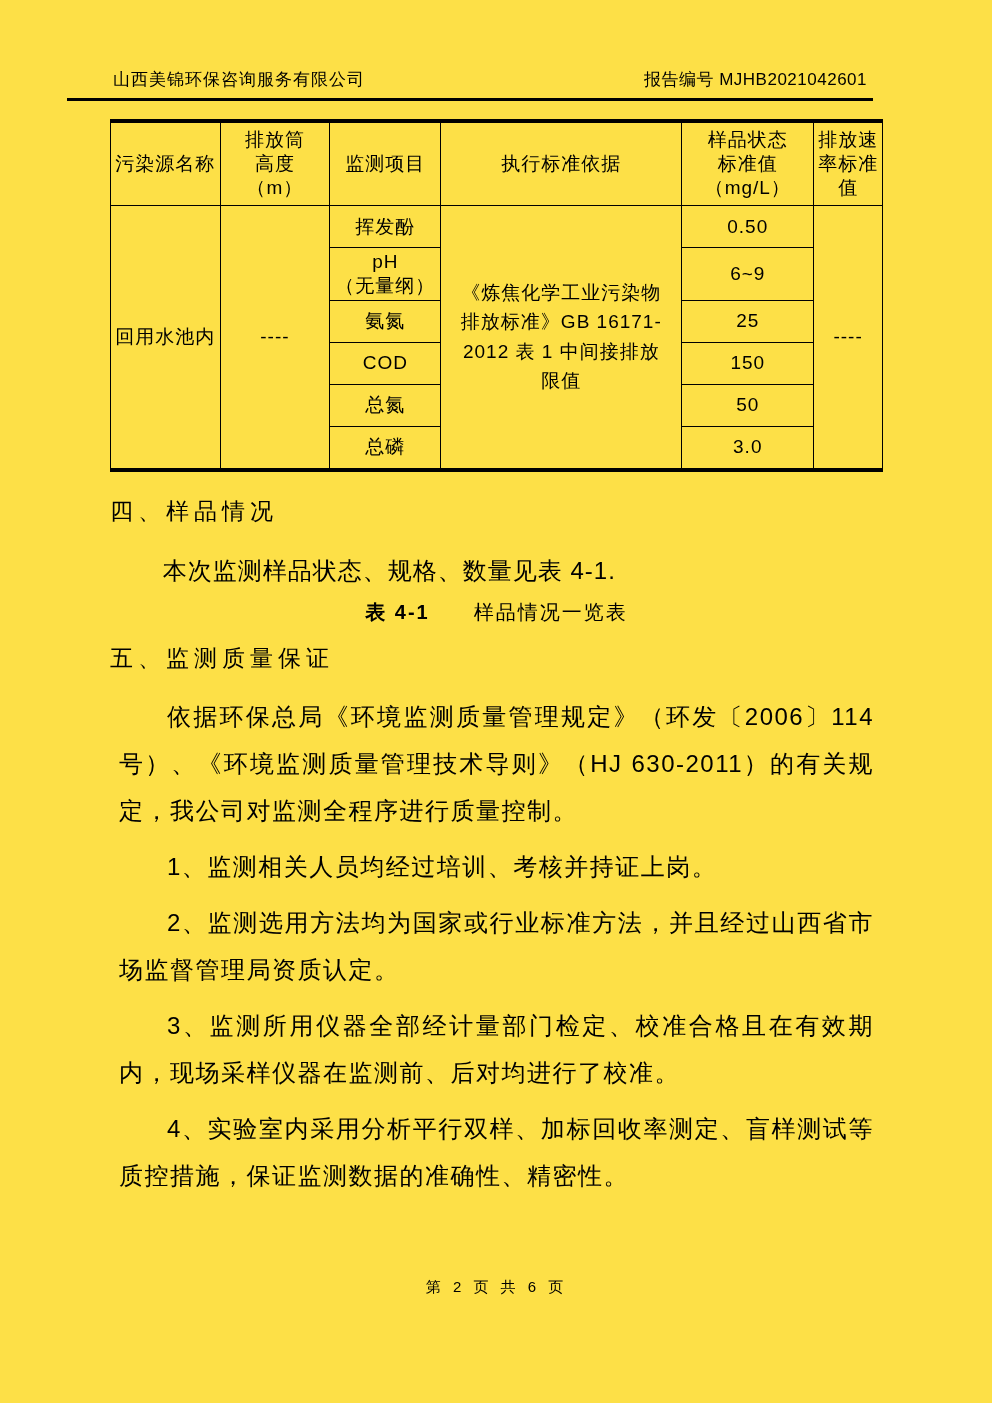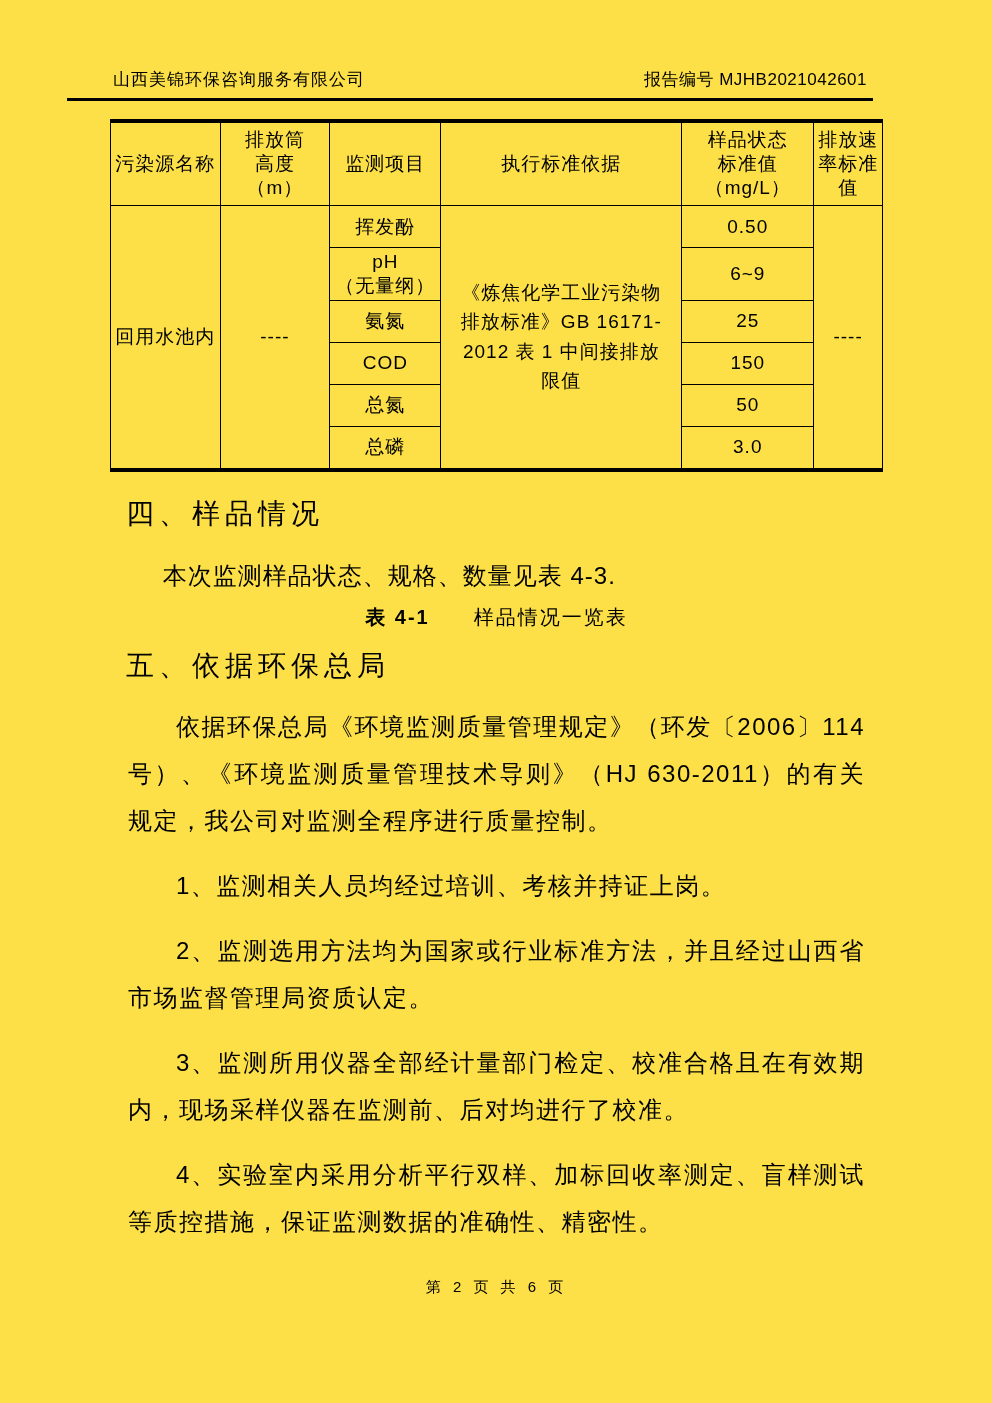--- a/index.html
+++ b/index.html
@@ -43,38 +43,38 @@
   }
   .standards-table .thead td { height: 78px; }
   .standards-table .item-row td { height: 37px; }
   .standards-table .standard-cell { white-space: normal; padding: 2px 14px; line-height: 1.55; }
 
   .samples-table .thead td { height: 35px; }
   .samples-table .item-row td { height: 33px; }
 
   
   .section-title {
-    font-size: 28px; font-weight: normal; letter-spacing: 5px;
-    margin: 16px; line-height: 1;
+    font-size: 23px; font-weight: normal; letter-spacing: 5px;
+    margin: 0; line-height: 1;
   }
   .title-four { margin-top: 28px; }
   .title-five { margin-top: 25px; }
   .intro-line {
     font-size: 24px; margin: 36px 0 0 0; text-indent: 2.2em;
     letter-spacing: 1px; line-height: 1;
   }
   .table-caption {
     text-align: center; font-size: 20px; margin: 19px 0 12px 0;
     letter-spacing: 2px; line-height: 1;
   }
   .table-caption .caption-label { font-weight: bold; }
   .table-caption .caption-text { margin-left: 2.2em; }
   .quality-paragraphs { margin-top: 23px; }
   .quality-paragraphs p {
-    font-size: 24px; line-height: 47px; margin: 18px;
+    font-size: 24px; line-height: 47px; margin: 9px;
     text-align: justify; text-indent: 2em;
     letter-spacing: 1.5px;
   }
 
   
   .page-footer {
     position: absolute; left: 110px; top: 1278px; width: 773px;
     text-align: center; font-size: 15px; letter-spacing: 4px;
   }
 </style>
@@ -139,27 +139,27 @@
           <td>50</td>
         </tr>
         <tr class="item-row">
           <td>总磷</td>
           <td>3.0</td>
         </tr>
       </tbody>
     </table>
 
     <h2 class="section-title title-four">四、样品情况</h2>
-    <p class="intro-line">本次监测样品状态、规格、数量见表 4-3.</p>
+    <p class="intro-line">本次监测样品状态、规格、数量见表 4-1.</p>
     <div class="table-caption">
       <span class="caption-label">表 4-1</span><span class="caption-text">样品情况一览表</span>
     </div>
 
 
-    <h2 class="section-title title-five">五、依据环保总局</h2>
+    <h2 class="section-title title-five">五、监测质量保证</h2>
     <div class="quality-paragraphs">
       <p>依据环保总局《环境监测质量管理规定》（环发〔2006〕114 号）、《环境监测质量管理技术导则》（HJ 630-2011）的有关规定，我公司对监测全程序进行质量控制。</p>
       <p>1、监测相关人员均经过培训、考核并持证上岗。</p>
       <p>2、监测选用方法均为国家或行业标准方法，并且经过山西省市场监督管理局资质认定。</p>
       <p>3、监测所用仪器全部经计量部门检定、校准合格且在有效期内，现场采样仪器在监测前、后对均进行了校准。</p>
       <p>4、实验室内采用分析平行双样、加标回收率测定、盲样测试等质控措施，保证监测数据的准确性、精密性。</p>
     </div>
   </div>
 
   <div class="page-footer">

